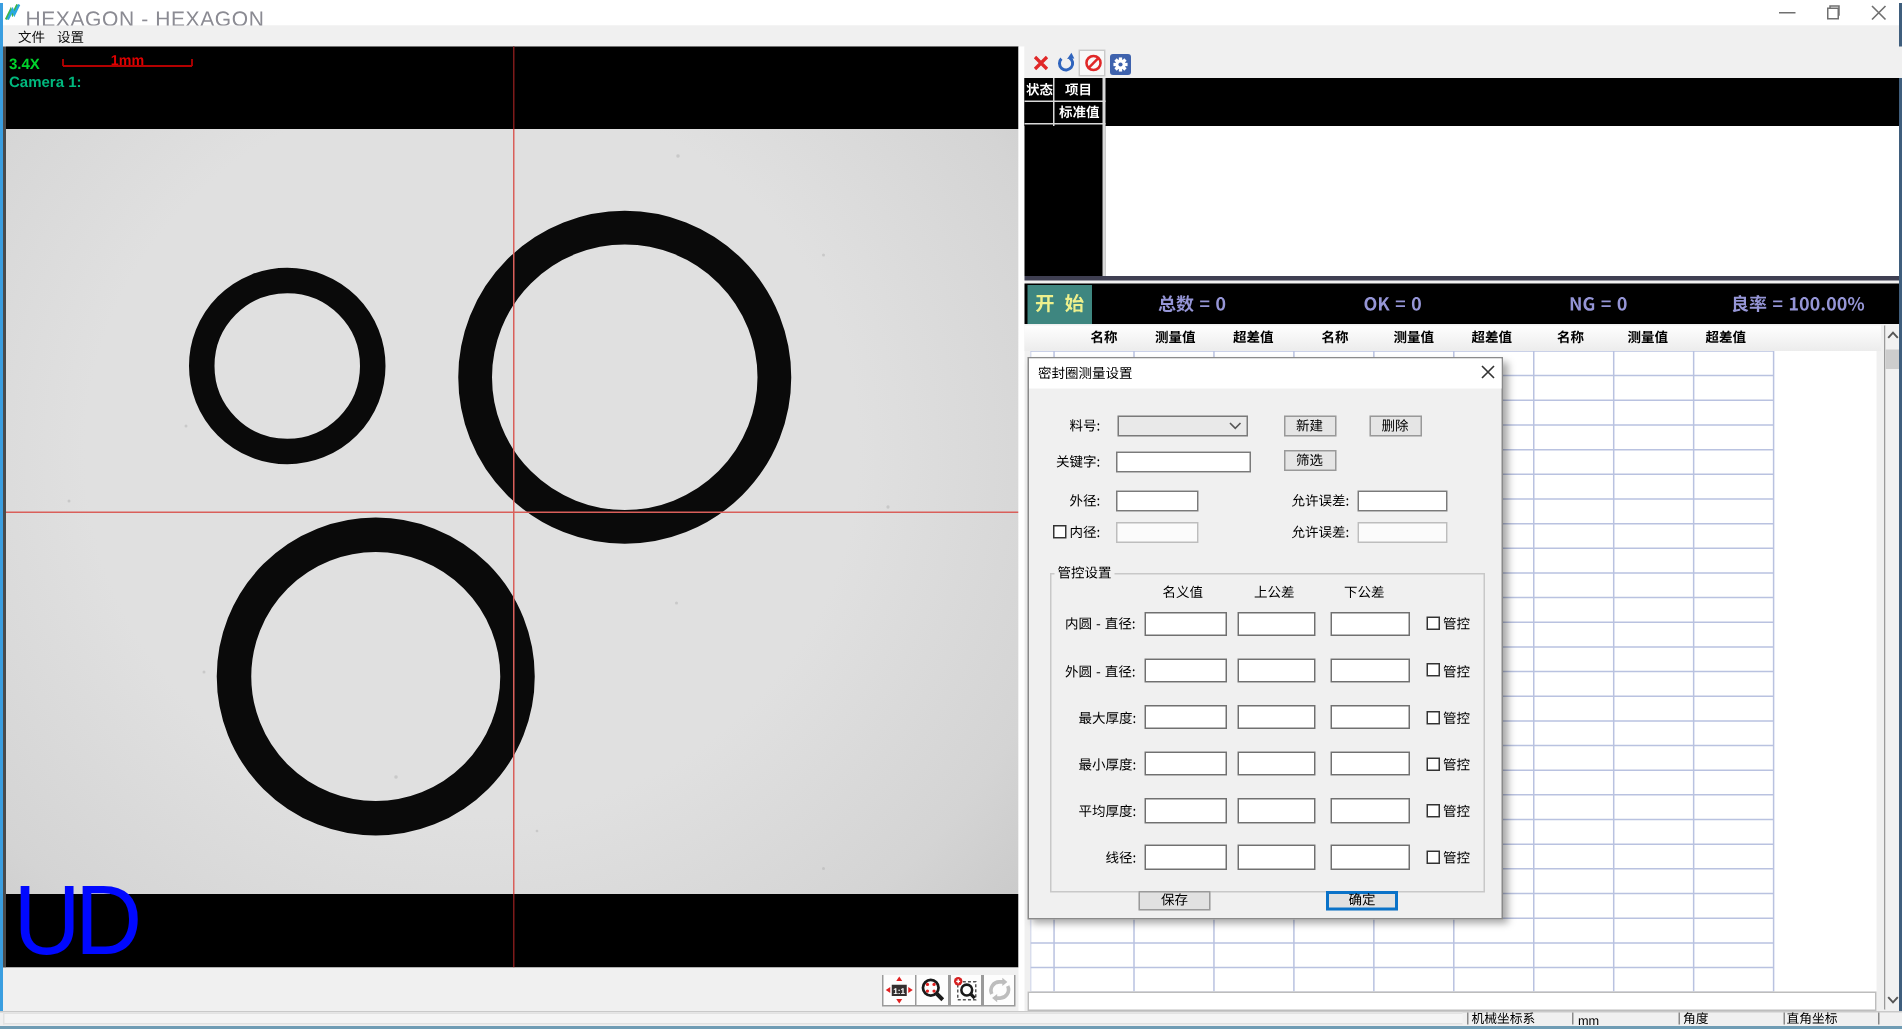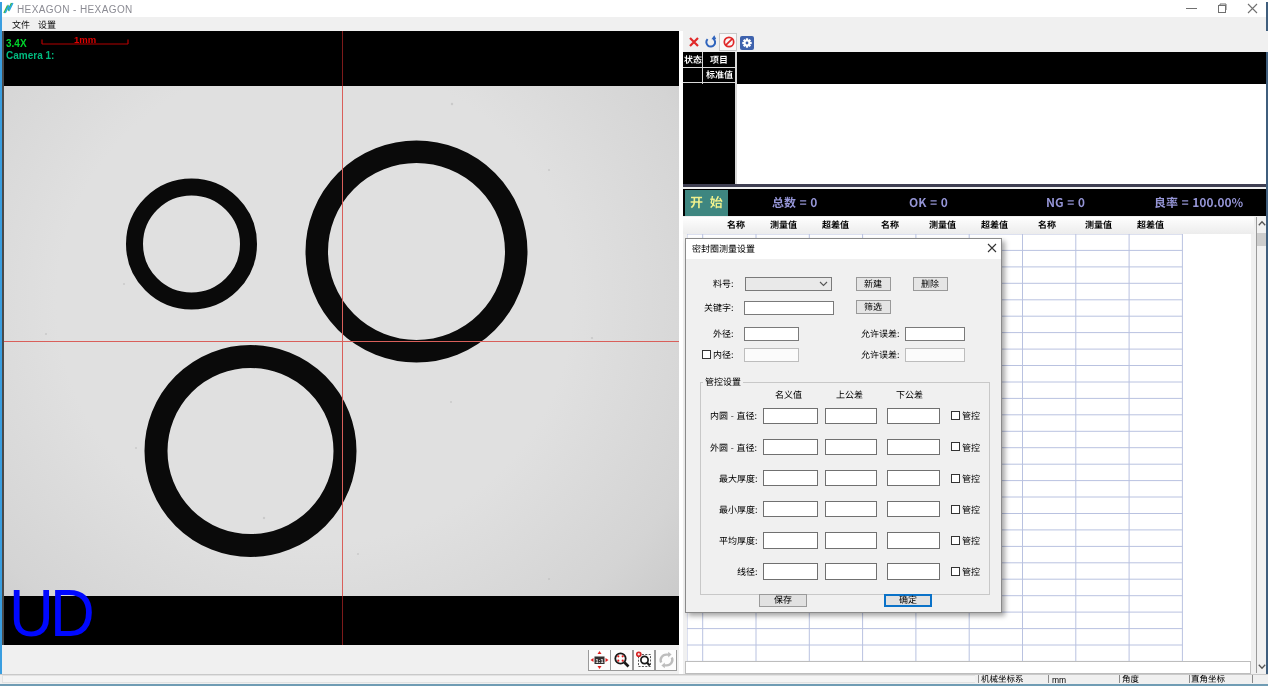--- a/index.html
+++ b/index.html
@@ -3,21 +3,21 @@
 *{margin:0;padding:0;box-sizing:border-box}
 html,body{width:1268px;height:686px;overflow:hidden;background:#f0f0f0;font-family:"Liberation Sans",sans-serif}
 .a{position:absolute}
 .t{position:absolute;overflow:visible}
 </style></head><body>
 <div class="a" style="left:0;top:0;width:1268px;height:17px;background:#fff"></div>
 <svg class="a" style="left:3px;top:2px" width="12" height="12" viewBox="0 0 12 12">
 <path d="M1 11 L4.2 4.5 L5.4 7.5 L8.6 1" stroke="#3db54a" stroke-width="1.6" fill="none"></path>
 <path d="M2.2 11 L5.4 4.5 L6.6 7.5 L9.8 1" stroke="#29a8e0" stroke-width="1.6" fill="none"></path>
   </svg>
-<div class="a" style="left:17px;top:4px;font-size:10px;color:#8b8b93;letter-spacing:.4px">HEXAGON - HEXAGON</div>
+<div class="a" style="left:17px;top:4px;font-size:14px;color:#8b8b93;letter-spacing:.4px">HEXAGON - HEXAGON</div>
 <div class="a" style="left:1186px;top:7.5px;width:11px;height:1.4px;background:#707070"></div>
 <svg class="a" style="left:1216px;top:3px" width="11" height="11">
     <rect x="2.5" y="2.5" width="7" height="7" fill="none" stroke="#707070"></rect>
     <path d="M4 2.5 V1 H10 V7 H9.5" fill="none" stroke="#707070"></path>
   </svg>
 <svg class="a" style="left:1247px;top:3px" width="11" height="11">
     <path d="M1 1 L10 10 M10 1 L1 10" stroke="#707070" stroke-width="1.1"></path>
   </svg>
 <div class="a" style="left:0;top:17px;width:1268px;height:14.5px;background:#f0f0f0"></div>
 <svg class="t" style="left:11.5px;top:27.6px" width="1" height="1">

